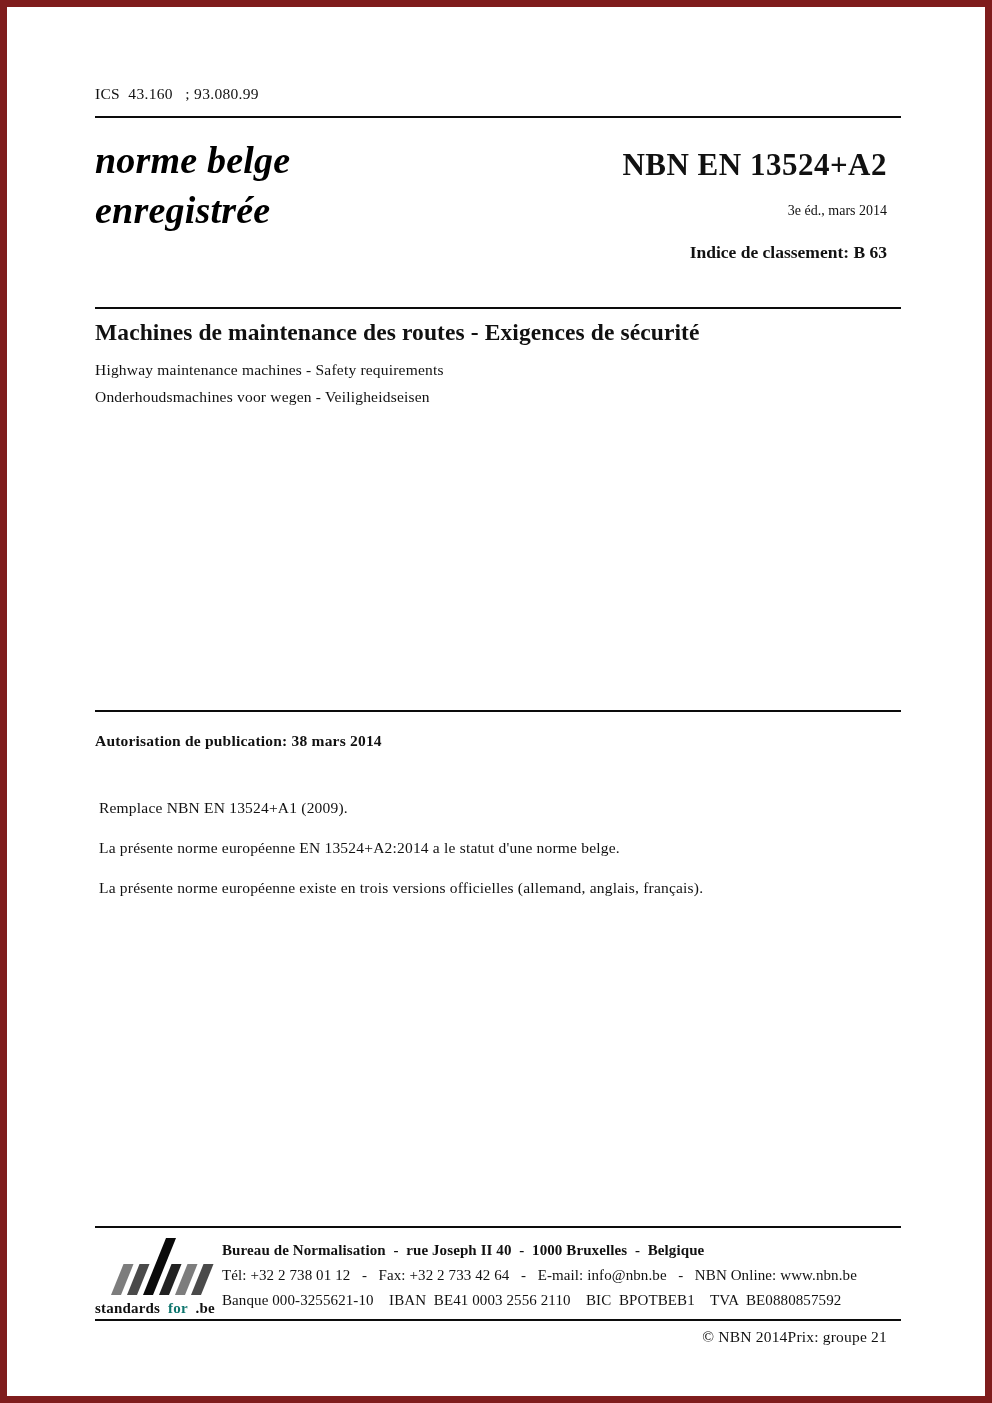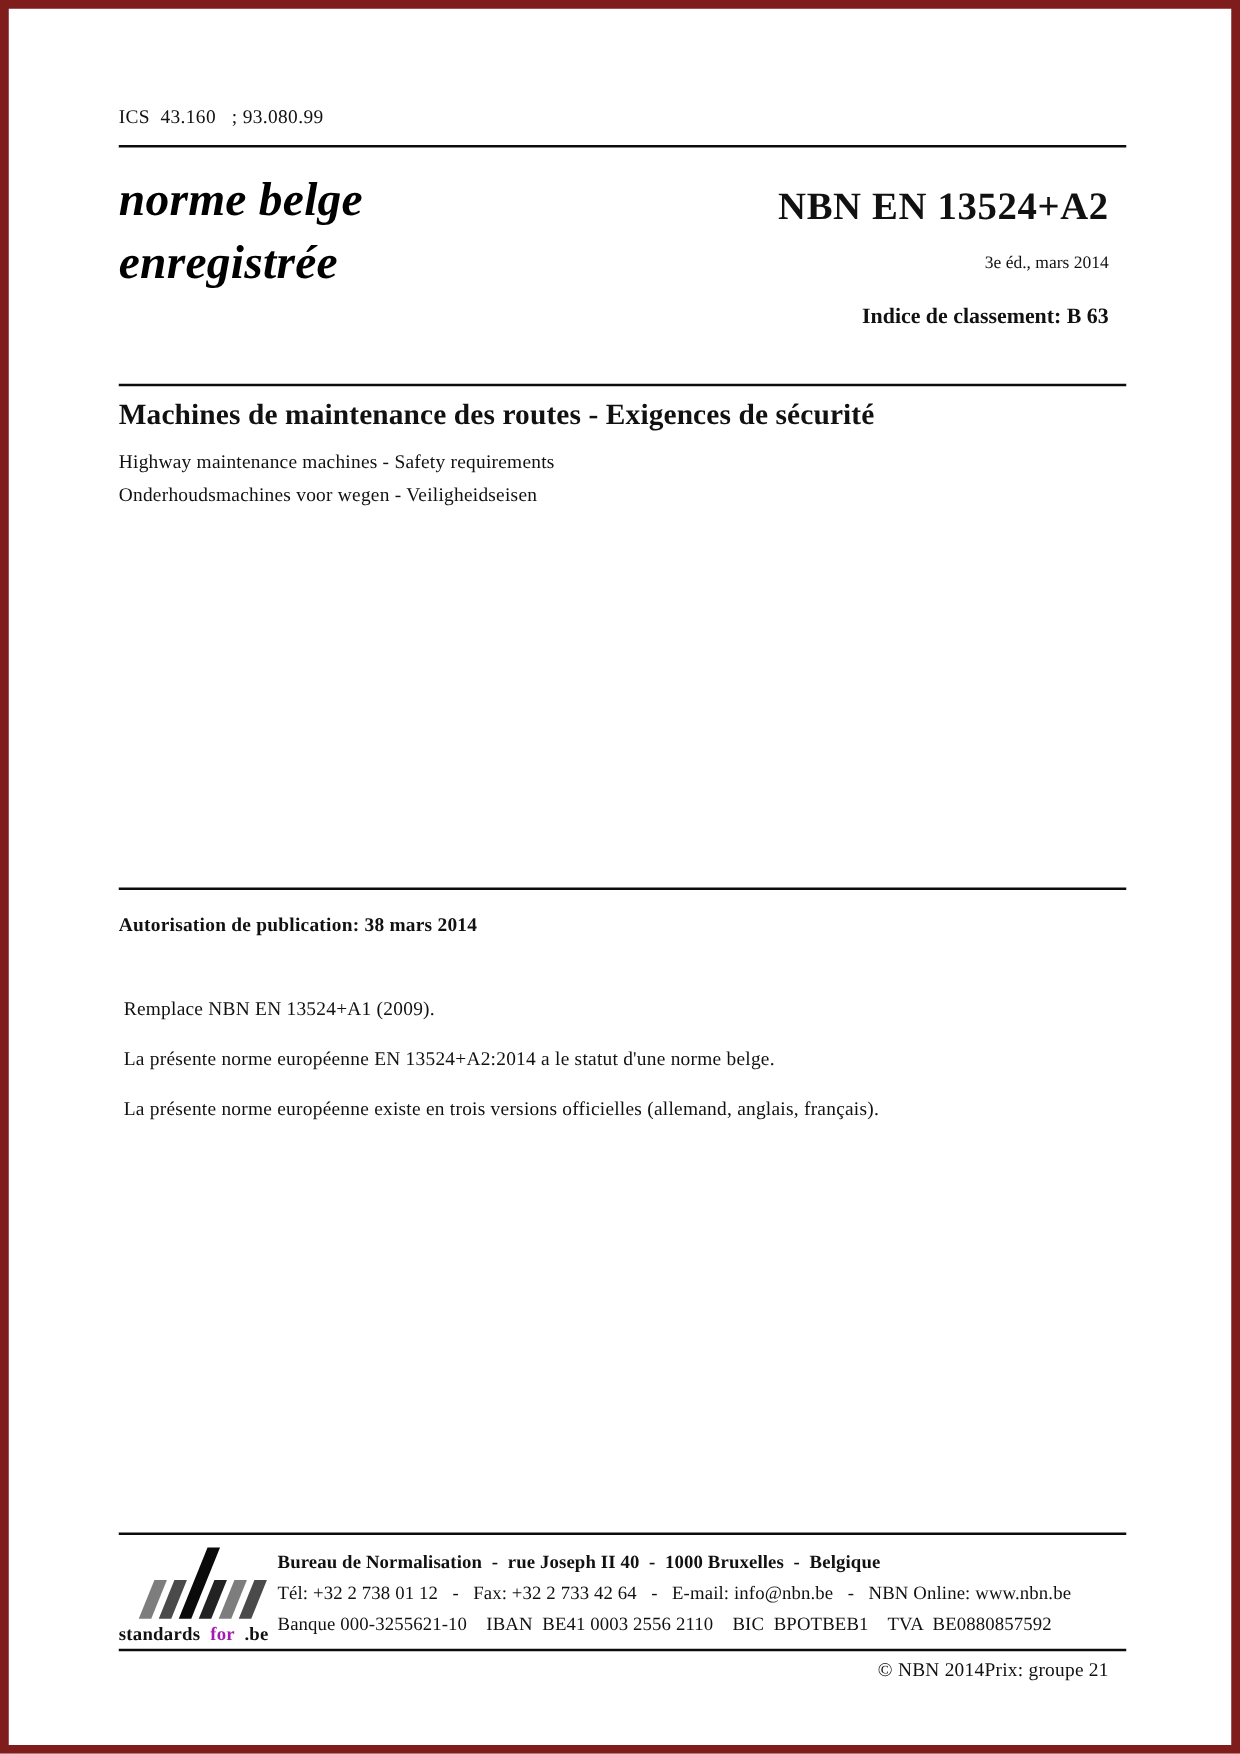--- a/index.html
+++ b/index.html
@@ -78,21 +78,21 @@
   }
   .stroke.s2 { background: #4a4a4a; }
   .stroke.s3 { height: 57px; background: #0a0a0a; }
   .stroke.s4 { background: #222222; }
   .stroke.s5 { background: #7d7d7d; }
   .stroke.s6 { background: #4a4a4a; }
   .tagline {
     margin-top: 5px; font-size: 15px; font-weight: bold; letter-spacing: 0.2px;
     white-space: nowrap;
   }
-  .tagline .t-gray { color: #a21caf; }
+  .tagline .t-gray { color: #0f766e; }
   .tagline span + span { margin-left: 4px; }
 
   .contact {
     position: absolute; left: 215px; top: 1231px; right: 98px;
   }
   .contact div { font-size: 15px; line-height: 25px; letter-spacing: 0.1px; }
   .contact .bold { font-weight: bold; }
 
   .bottom-row {
     position: absolute; left: 88px; right: 98px; top: 1321px;

